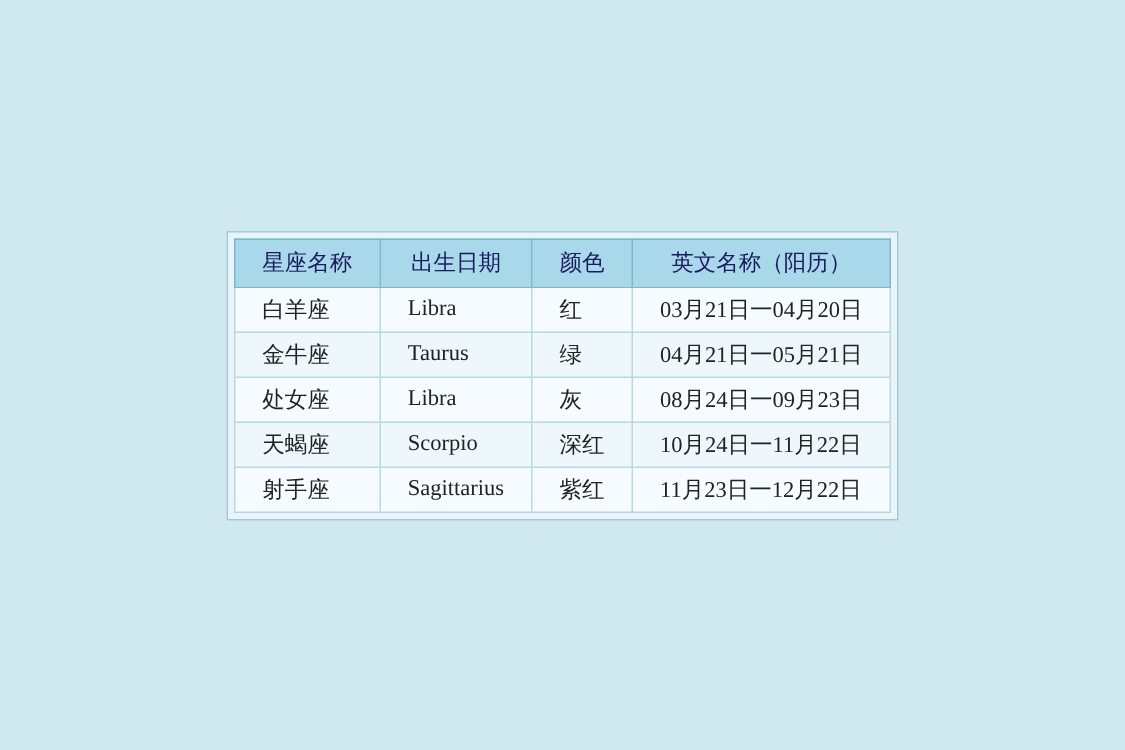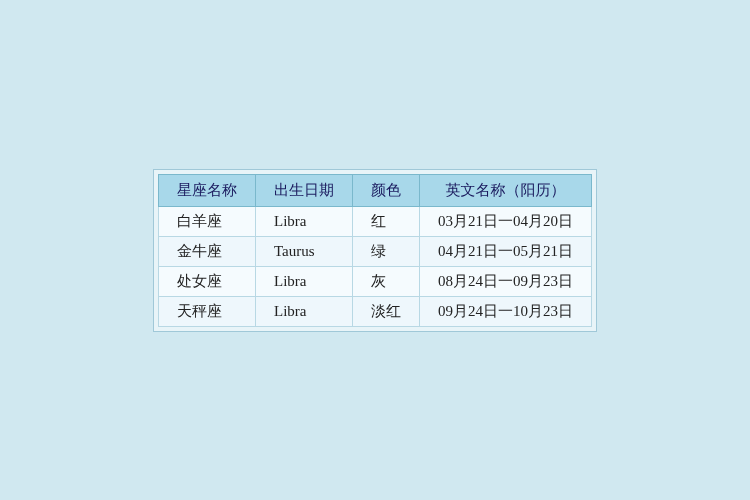--- a/index.html
+++ b/index.html
@@ -69,20 +69,26 @@
           <td>绿</td>
           <td>04月21日一05月21日</td>
         </tr>
         <tr>
           <td>处女座</td>
           <td>Libra</td>
           <td>灰</td>
           <td>08月24日一09月23日</td>
         </tr>
         <tr>
-          <td>天秤座</td>
-          <td>Libra</td>
-          <td>淡红</td>
-          <td>09月24日一10月23日</td>
+          <td>天蝎座</td>
+          <td>Scorpio</td>
+          <td>深红</td>
+          <td>10月24日一11月22日</td>
+        </tr>
+        <tr>
+          <td>射手座</td>
+          <td>Sagittarius</td>
+          <td>紫红</td>
+          <td>11月23日一12月22日</td>
         </tr>
       </tbody>
   </table>
 </div>
 
 </body></html>

